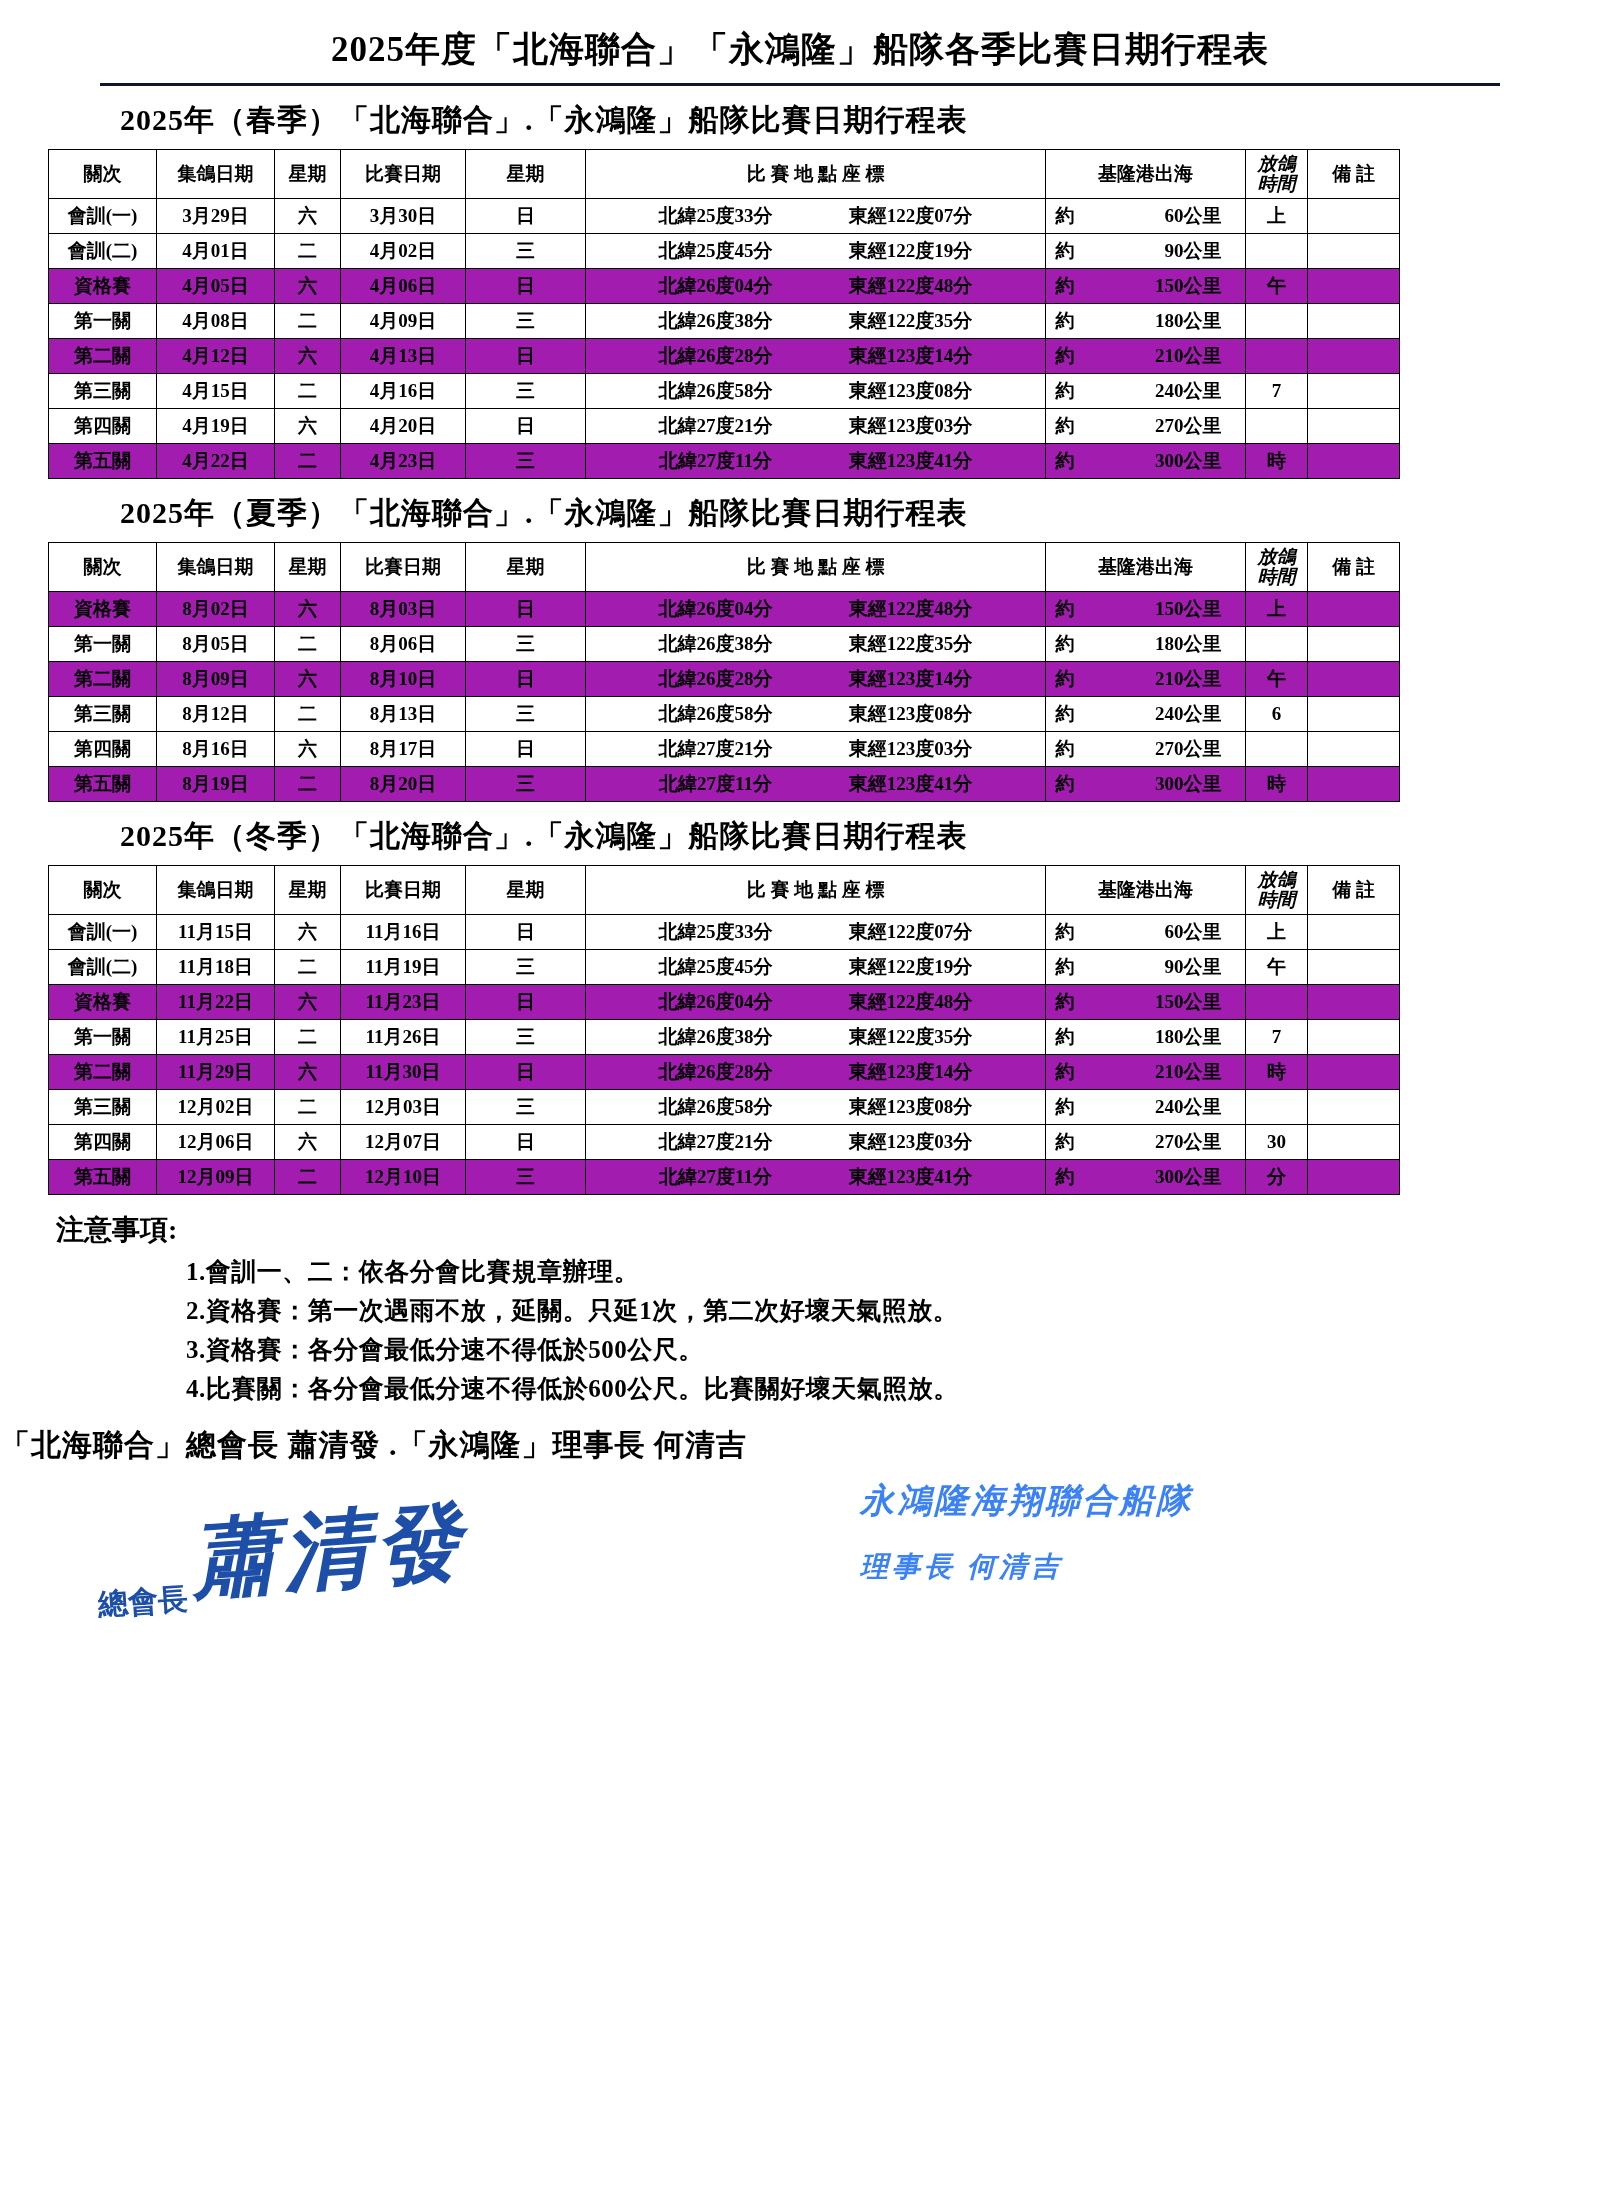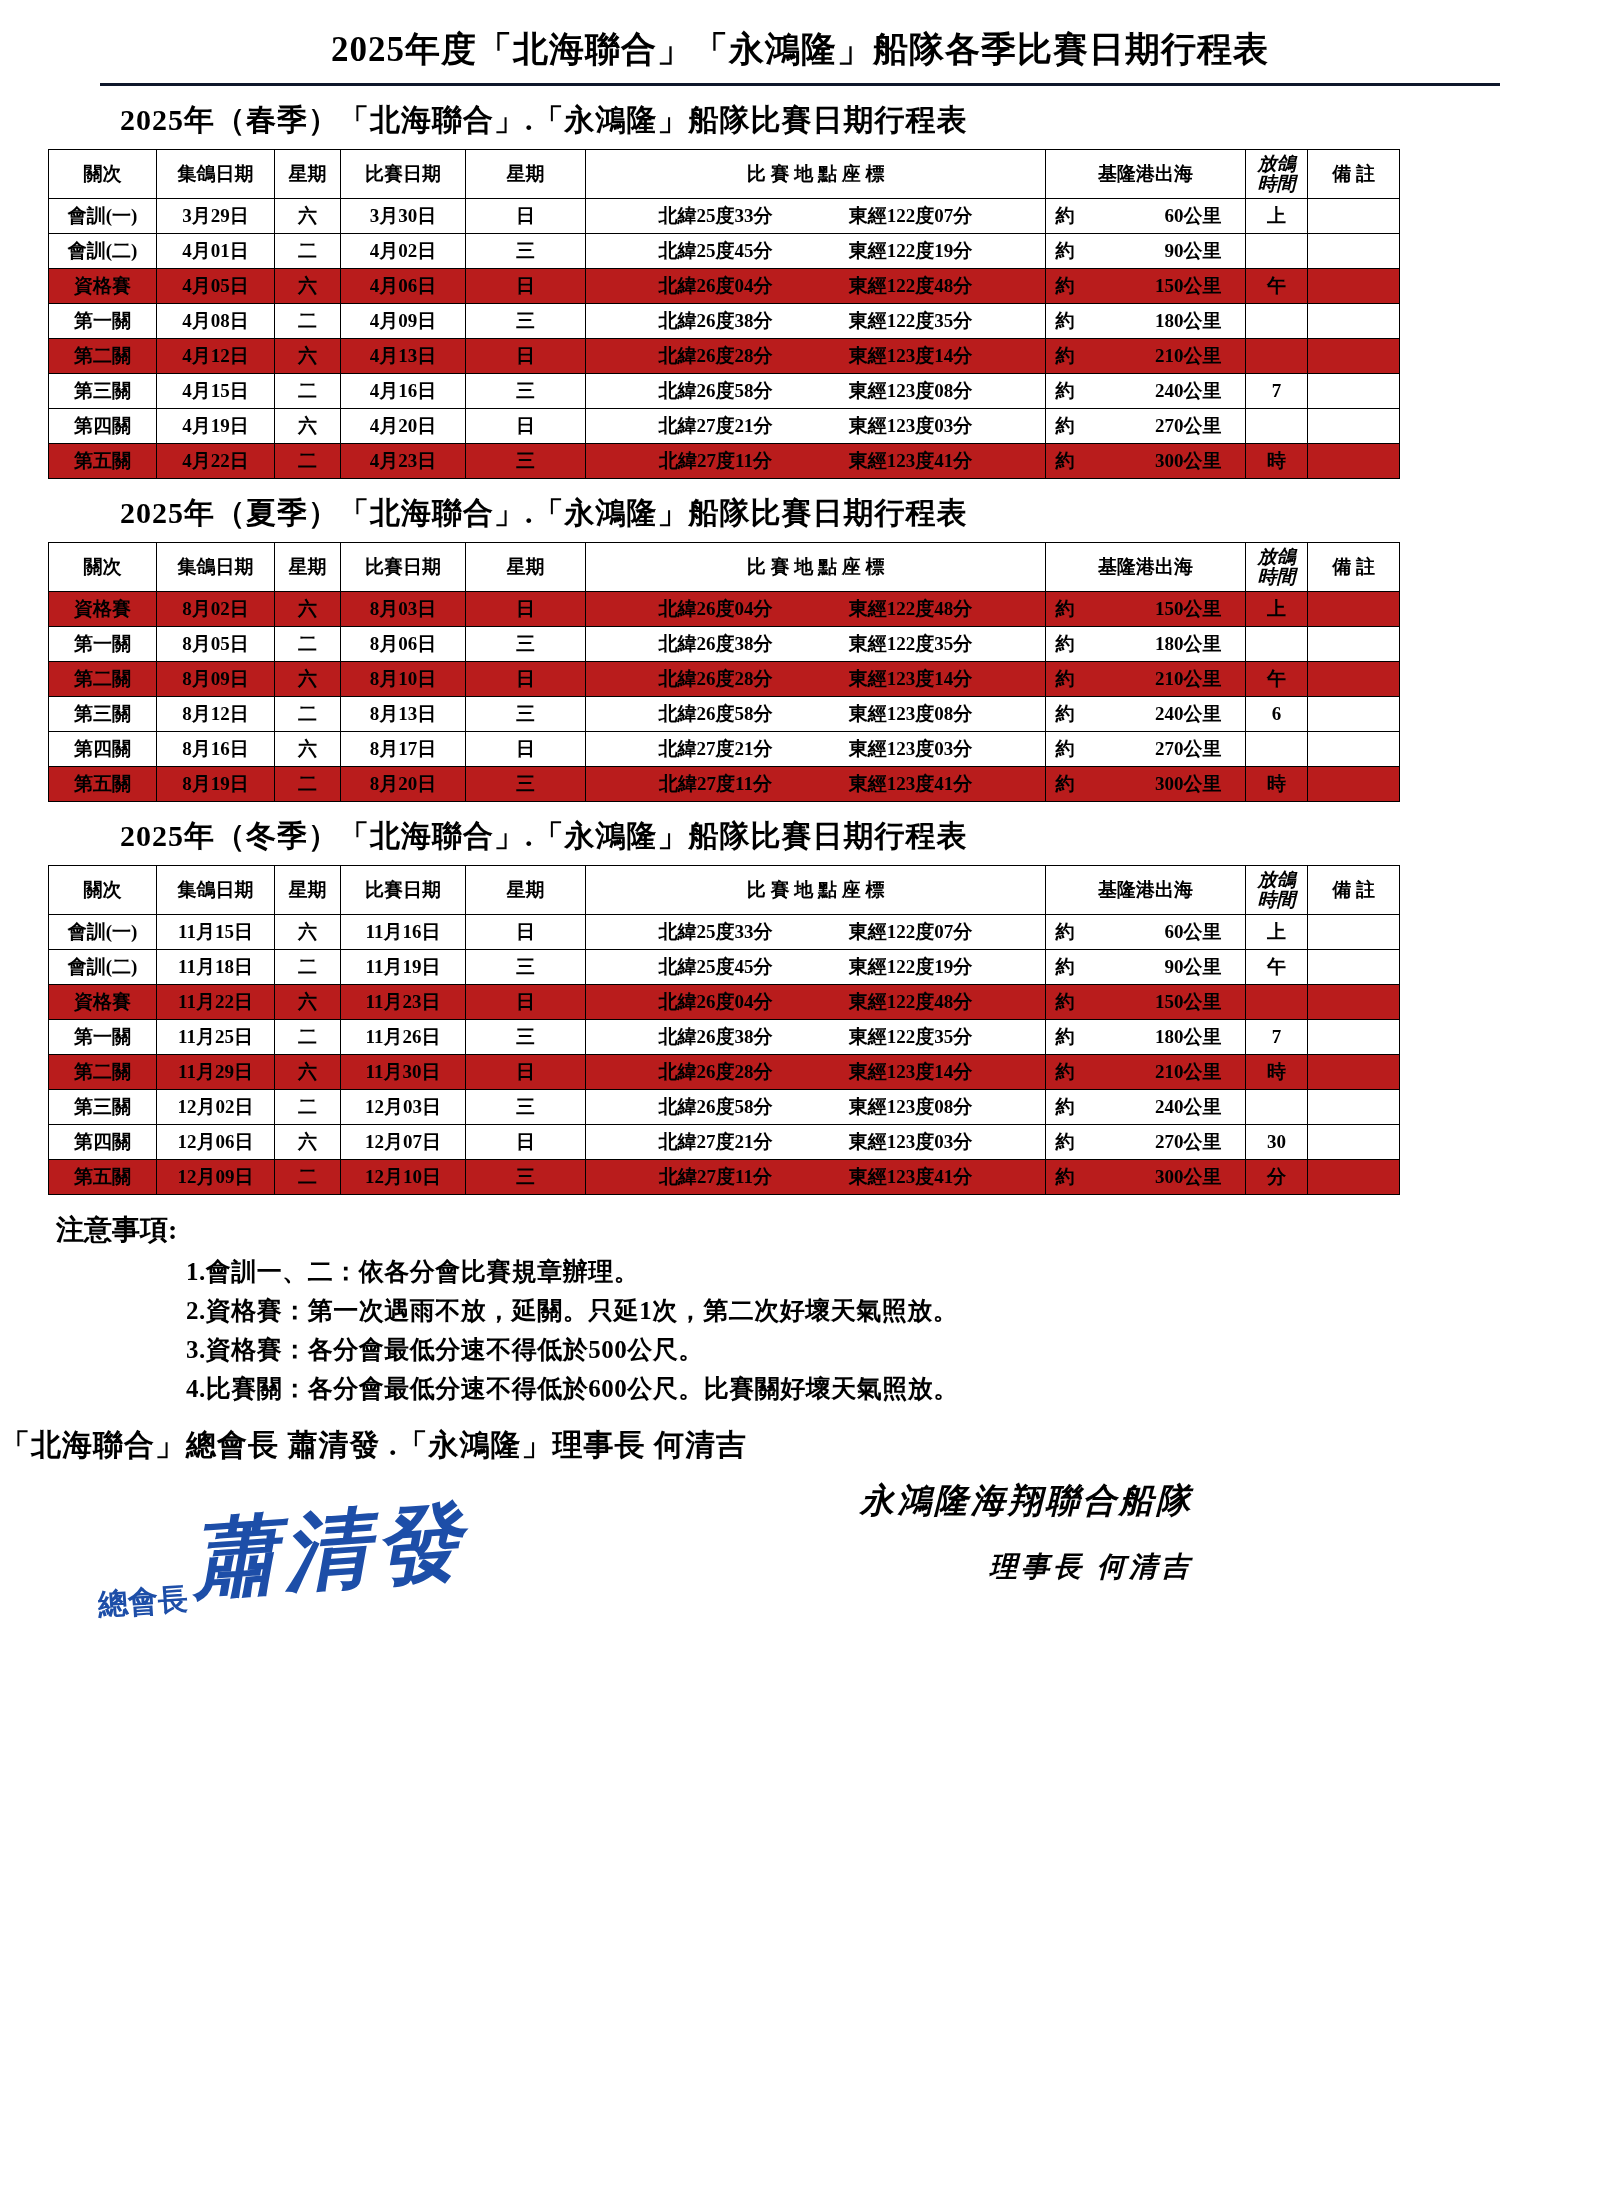--- a/index.html
+++ b/index.html
@@ -63,21 +63,21 @@
   }
   .col-guan  { width: 108px; }
   .col-jidate{ width: 118px; }
   .col-week1 { width: 66px; }
   .col-racedate { width: 125px; }
   .col-week2 { width: 120px; }
   .col-coord { width: 460px; }
   .col-sea   { width: 200px; }
   .col-time  { width: 62px; }
   .col-note  { width: 92px; }
-  .hl { background: #b91c1c; }
+  .hl { background: #a21caf; }
   .coord-cell {
     text-align: center;
   }
   .coord-cell .lat { display: inline-block; min-width: 190px; text-align: center;}
   .coord-cell .lon { display: inline-block; min-width: 200px; text-align: center;}
   .sea-cell .about { display:inline-block; width: 46px; text-align: left;}
   .sea-cell .dist { display:inline-block; width: 120px; text-align: right; padding-right: 14px;}
   .vtime {
     font-size: 19px;
     font-weight: bold;
@@ -127,23 +127,23 @@
     font-size: 86px;
     font-weight: bold;
     display: inline-block;
     letter-spacing: 6px;
     font-style: italic;
   }
   .stamp-right {
     position: absolute;
     left: 860px;
     top: 6px;
-    color: #000000;
-    text-align: right;
-    font-family: Liberation Sans, sans-serif;
+    color: #3b82f6;
+    text-align: left;
+    font-family: Liberation Serif, serif;
   }
   .stamp-right .line1 {
     font-size: 34px;
     font-weight: bold;
     letter-spacing: 3px;
     font-style: italic;
   }
   .stamp-right .line2 {
     font-size: 28px;
     font-weight: bold;

